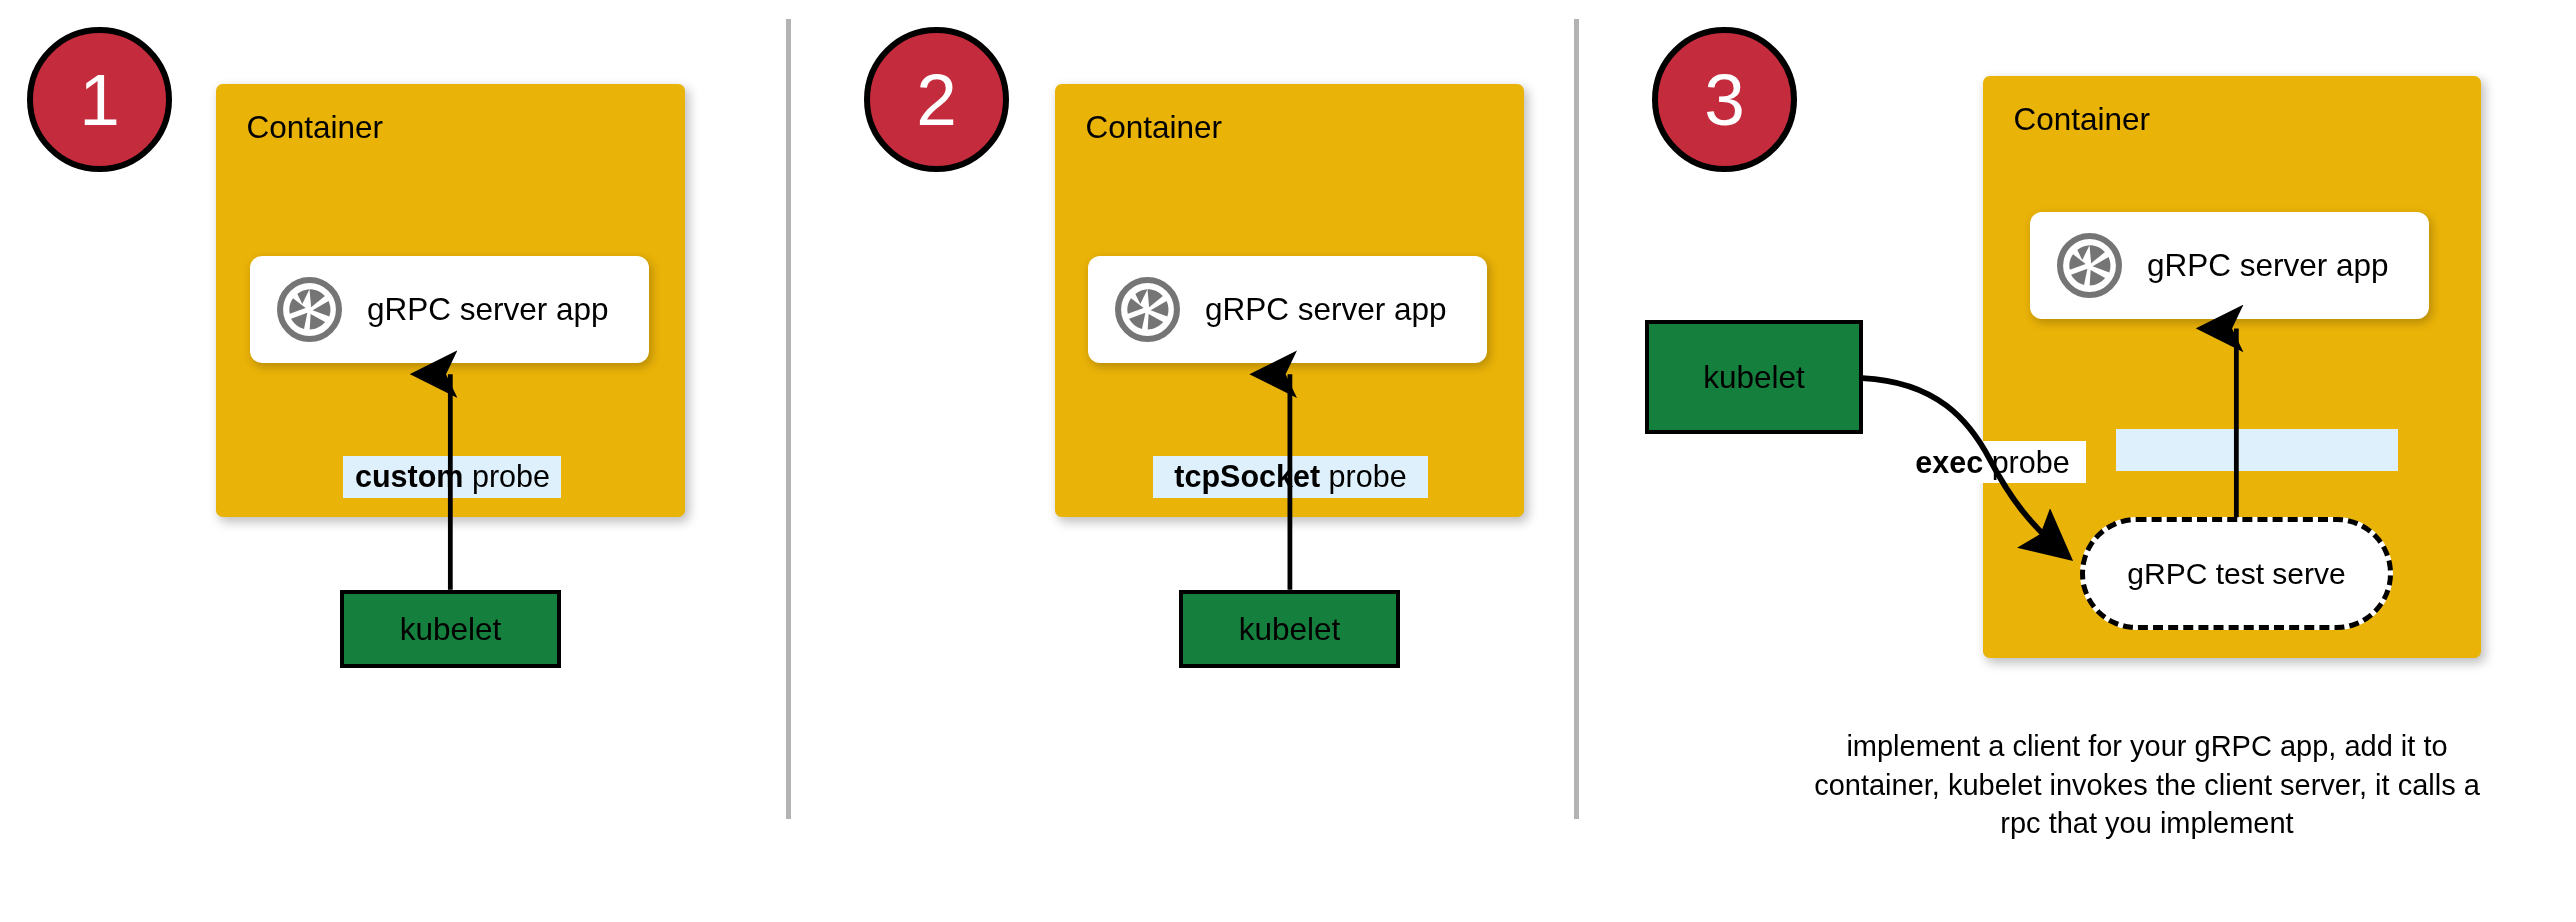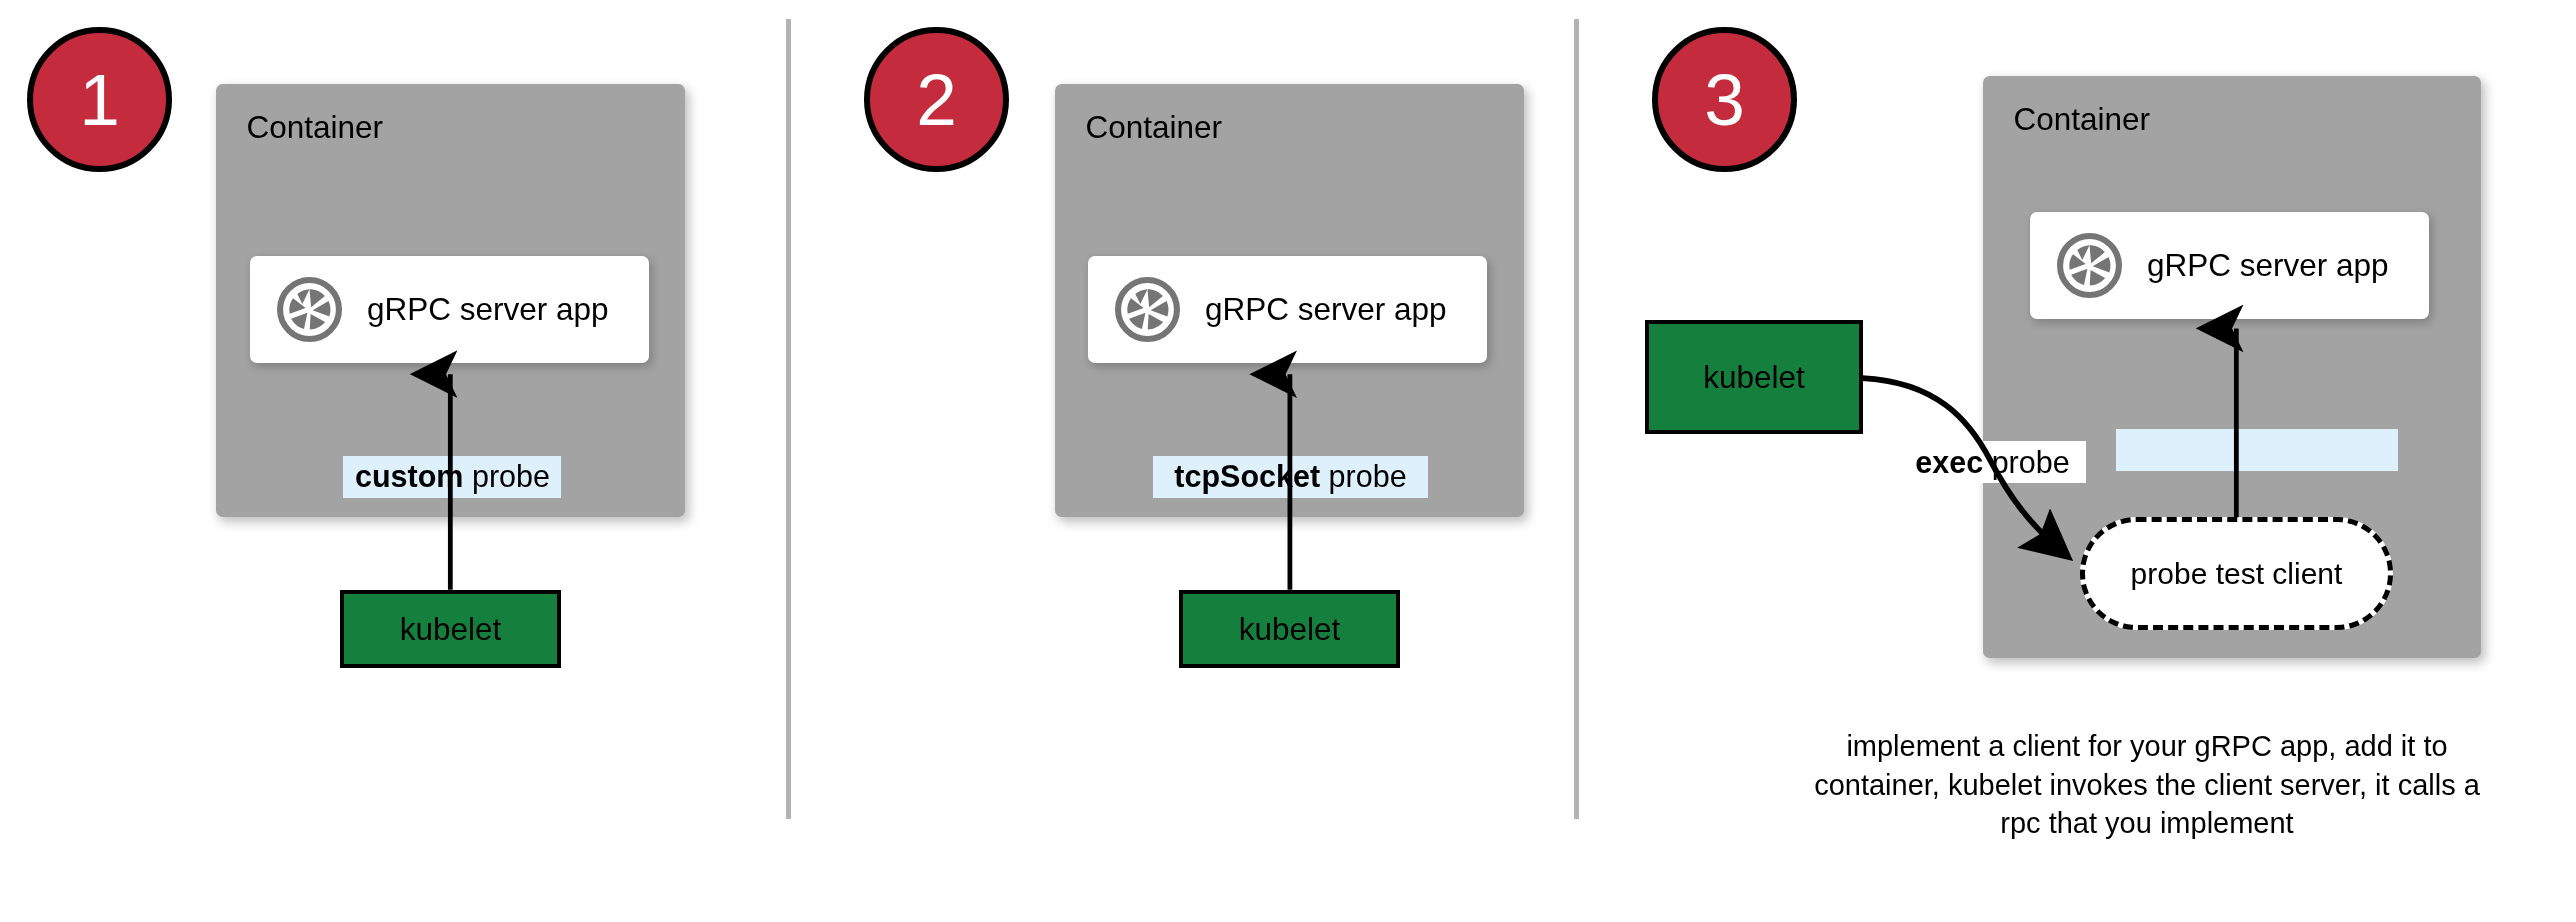--- a/index.html
+++ b/index.html
@@ -51,42 +51,42 @@
     font-weight: 400;
     letter-spacing: 0px;
   }
   .badge.b1 { left: 27px;   top: 27px; }
   .badge.b2 { left: 864px;  top: 27px; }
   .badge.b3 { left: 1652px; top: 27px; }
 
   
   .container-box {
     position: absolute;
-    background: #a3a3a3;
+    background: #eab308;
     border-radius: 6.7px;
     box-shadow: 3.8px 4.8px 10.5px rgba(0,0,0,0.26);
   }
   .container-box.c1 { left: 216px;  top: 84px; width: 469px; height: 433px; }
   .container-box.c2 { left: 1055px; top: 84px; width: 469px; height: 433px; }
   .container-box.c3 { left: 1983px; top: 76px; width: 498px; height: 582px; }
 
   .container-label {
     position: absolute;
     left: 30.5px;
     top: 25px;
     font-size: 31.5px;
     color: #000000;
     white-space: nowrap;
   }
 
   
   .app-card {
     position: absolute;
     background: #ffffff;
-    border-radius: 7px;
+    border-radius: 12px;
     box-shadow: 2.9px 3.8px 9.5px rgba(0,0,0,0.22);
     display: flex;
     align-items: center;
     box-sizing: border-box;
   }
   .app-card.a1 { left: 250px;  top: 256px; width: 399px; height: 107px; padding-left: 27px; }
   .app-card.a2 { left: 1088px; top: 256px; width: 399px; height: 107px; padding-left: 27px; }
   .app-card.a3 { left: 2030px; top: 212px; width: 399px; height: 107px; padding-left: 27px; }
 
   .app-card .app-icon {
@@ -258,21 +258,21 @@
         <path d="M47.4 44.4 C43.8 48.8 38.3 51.6 32.2 51.8 L33.1 36.4 Z"></path>
         <path d="M26.6 51.1 C21.2 49.8 16.5 46.2 13.9 41.2 L29.9 35.3 Z"></path>
         <path d="M12.6 36.3 C11.4 31 12.5 25.4 15.8 21 L28.2 30.6 Z"></path>
         <path d="M20 16.8 C23.5 13.9 27.9 12.3 32 12.1 L24.9 26.6 Z"></path>
       </g>
     </svg>
     <div class="app-label">gRPC server app</div>
   </div>
 
   <div class="plain-box k3">kubelet</div>
-  <div class="dashed-pill">probe test client</div>
+  <div class="dashed-pill">gRPC test serve</div>
 
   <div class="label-mask m3"></div>
   <div class="edge-label l3"><b>exec</b><span> probe</span></div>
 
   <div class="label-mask m4"></div>
 
   <div class="caption p3">implement a client for your gRPC app, add it to container, kubelet invokes the client server, it calls a rpc that you implement</div>
 
   <svg id="connectors" viewBox="0 0 2700 967" width="2576" height="923">
     <defs>

